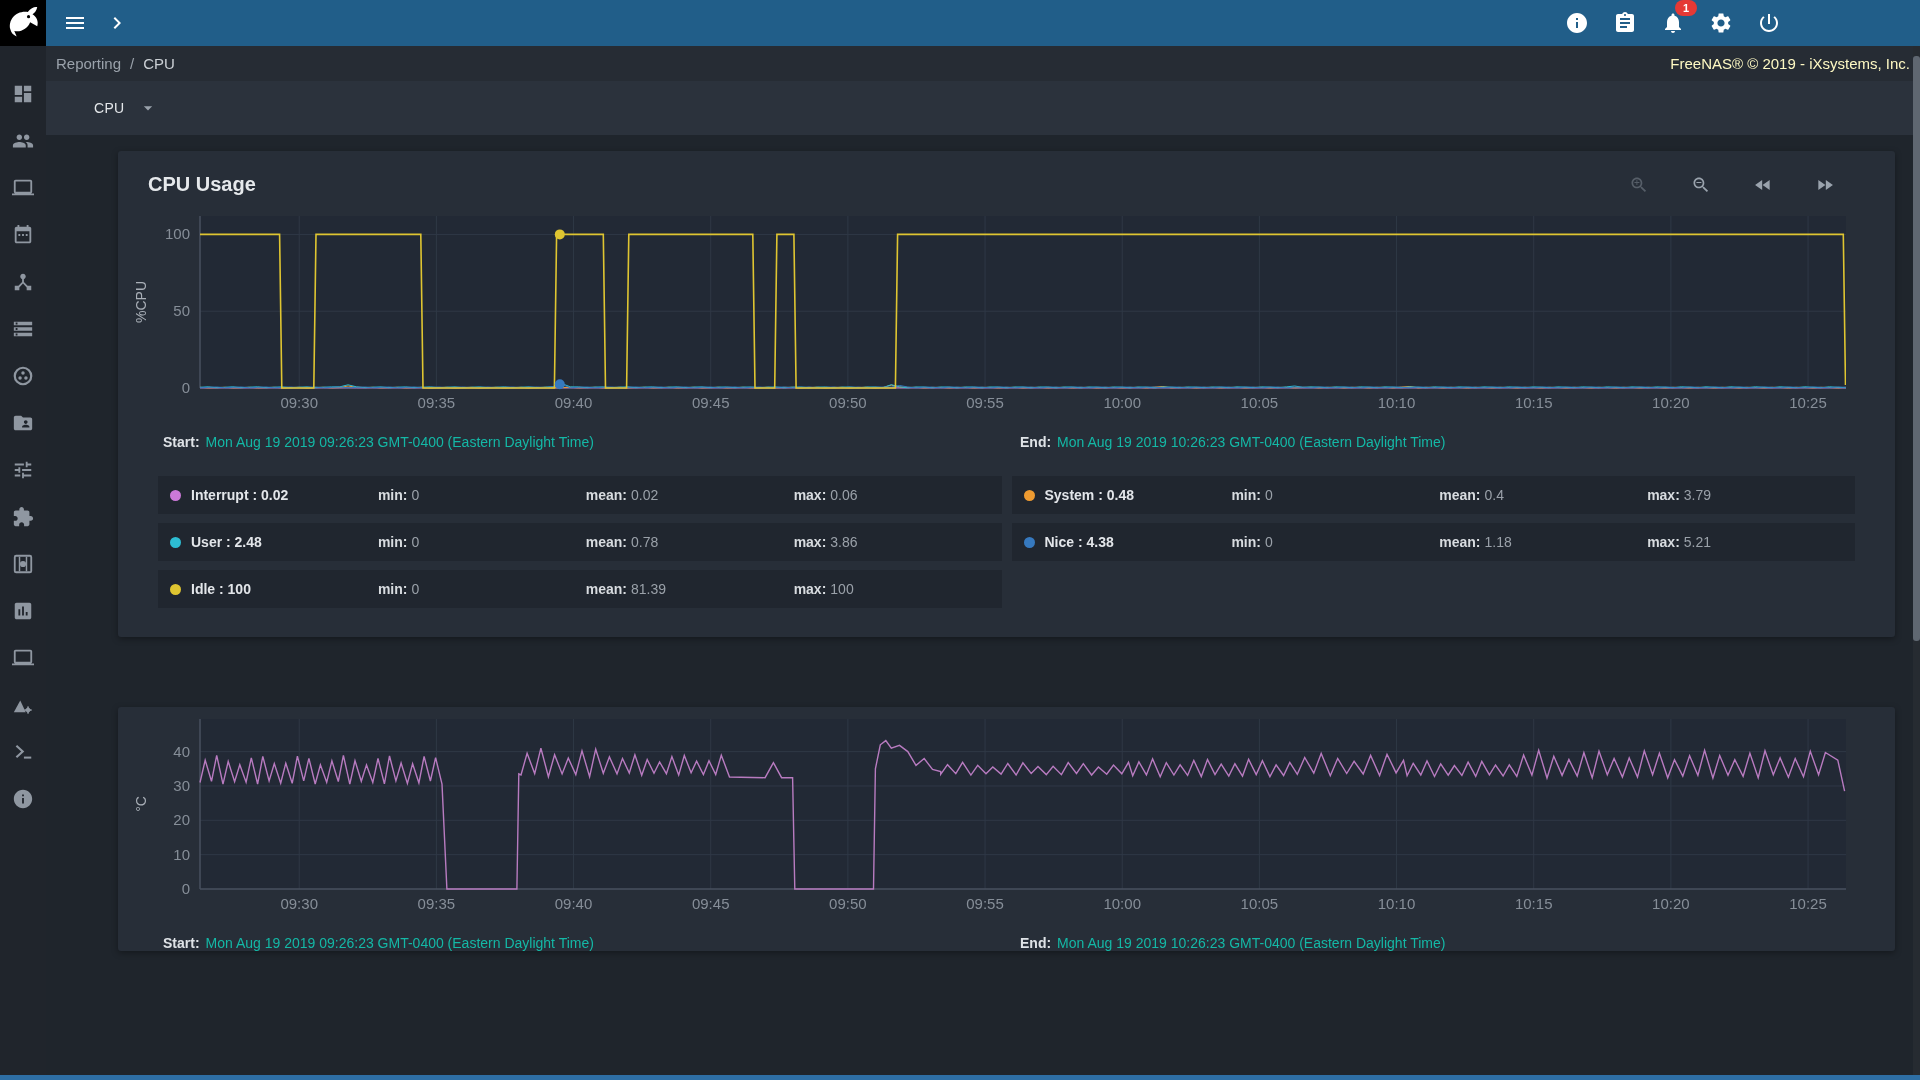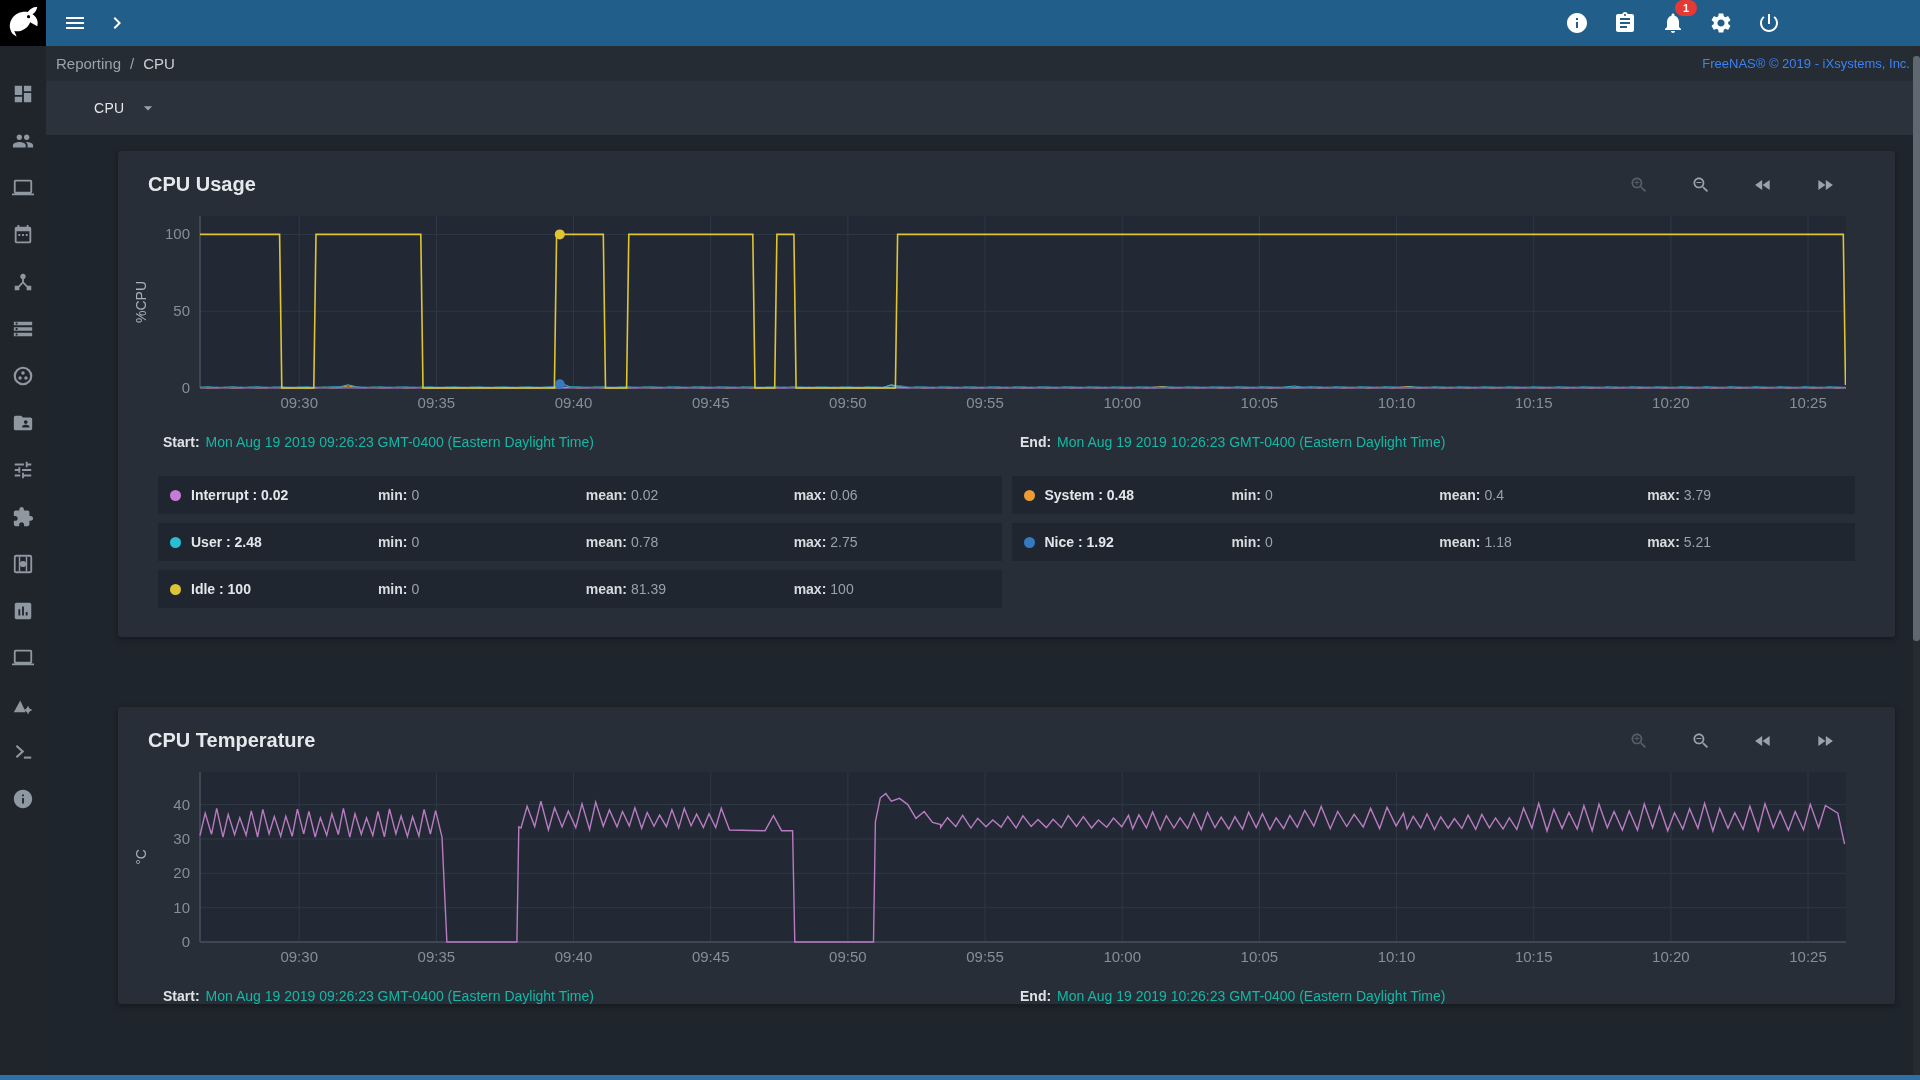--- a/index.html
+++ b/index.html
@@ -25,21 +25,21 @@
   .s-item{width:46px;height:47px;display:flex;align-items:center;justify-content:center;cursor:pointer;}
   .s-item svg{width:22px;height:22px;fill:#8f97a1;}
   .main{flex:1;display:flex;flex-direction:column;min-width:0;}
   
   .crumbbar{height:35px;background:#262c34;display:flex;align-items:center;
             padding:0 10px 0 10px;font-size:15px;flex:none;}
   .crumb-link{color:#9aa2ab;cursor:pointer;}
   .crumb-sep{color:#9aa2ab;margin:0 9px;}
   .crumb-cur{color:#ccd1d6;}
   .crumb-spacer{flex:1;}
-  .copyright{color:#3b82f6;font-size:13px;}
+  .copyright{color:#fef9c3;font-size:15px;}
   
   .toolbar{height:54px;background:#2b323c;display:flex;align-items:center;flex:none;}
   .report-select{display:flex;align-items:center;gap:14px;margin-left:48px;cursor:pointer;}
   .report-select .lbl{color:#e4e7ea;font-size:14px;letter-spacing:.3px;}
   .report-select svg{width:20px;height:20px;fill:#9aa2ab;}
   
   .content{flex:1;background:#1f252c;overflow:hidden;position:relative;}
   .card{background:#272e38;border-radius:3px;box-shadow:0 2px 6px rgba(0,0,0,.35);
         margin:16px 25px 0 72px;}
   .card2{margin-top:70px;}
@@ -324,66 +324,48 @@
               <div class="lrow">
                 <div><span class="dot" style="background: rgb(203, 121, 216);"></span><span class="lname">Interrupt : 0.02</span></div>
                 <div><span class="lk">min:</span><span class="lv">0</span></div>
                 <div><span class="lk">mean:</span><span class="lv">0.02</span></div>
                 <div><span class="lk">max:</span><span class="lv">0.06</span></div>
               </div>
               <div class="lrow">
                 <div><span class="dot" style="background: rgb(45, 189, 211);"></span><span class="lname">User : 2.48</span></div>
                 <div><span class="lk">min:</span><span class="lv">0</span></div>
                 <div><span class="lk">mean:</span><span class="lv">0.78</span></div>
-                <div><span class="lk">max:</span><span class="lv">2.75</span></div>
+                <div><span class="lk">max:</span><span class="lv">3.86</span></div>
               </div>
               <div class="lrow">
                 <div><span class="dot" style="background: rgb(223, 197, 49);"></span><span class="lname">Idle : 100</span></div>
                 <div><span class="lk">min:</span><span class="lv">0</span></div>
                 <div><span class="lk">mean:</span><span class="lv">81.39</span></div>
                 <div><span class="lk">max:</span><span class="lv">100</span></div>
               </div>
             </div>
             <div class="lcol">
               <div class="lrow">
                 <div><span class="dot" style="background: rgb(238, 155, 49);"></span><span class="lname">System : 0.48</span></div>
                 <div><span class="lk">min:</span><span class="lv">0</span></div>
                 <div><span class="lk">mean:</span><span class="lv">0.4</span></div>
                 <div><span class="lk">max:</span><span class="lv">3.79</span></div>
               </div>
               <div class="lrow">
-                <div><span class="dot" style="background: rgb(54, 121, 191);"></span><span class="lname">Nice : 1.92</span></div>
+                <div><span class="dot" style="background: rgb(54, 121, 191);"></span><span class="lname">Nice : 4.38</span></div>
                 <div><span class="lk">min:</span><span class="lv">0</span></div>
                 <div><span class="lk">mean:</span><span class="lv">1.18</span></div>
                 <div><span class="lk">max:</span><span class="lv">5.21</span></div>
               </div>
               <div class="lrow empty"></div>
             </div>
           </div>
         </div>
 
         <div class="card card2">
-          <div class="card-head">
-            <span class="card-title">CPU Temperature</span>
-            <span class="head-spacer"></span>
-            <div class="ctrls">
-              <svg class="disabled" viewBox="0 0 24 24">
-                  <path d="M15.5 14h-.79l-.28-.27C15.41 12.59 16 11.11 16 9.5 16 5.91 13.09 3 9.5 3S3 5.91 3 9.5 5.91 16 9.5 16c1.61 0 3.09-.59 4.23-1.57l.27.28v.79l5 4.99L20.49 19l-4.99-5zm-6 0C7.01 14 5 11.99 5 9.5S7.01 5 9.5 5 14 7.01 14 9.5 11.99 14 9.5 14zm2.5-5.5H10V6H9v2.5H6.5v1H9V12h1V9.5h2.5v-1z"></path>
-                </svg>
-              <svg viewBox="0 0 24 24">
-                  <path d="M15.5 14h-.79l-.28-.27C15.41 12.59 16 11.11 16 9.5 16 5.91 13.09 3 9.5 3S3 5.91 3 9.5 5.91 16 9.5 16c1.61 0 3.09-.59 4.23-1.57l.27.28v.79l5 4.99L20.49 19l-4.99-5zm-6 0C7.01 14 5 11.99 5 9.5S7.01 5 9.5 5 14 7.01 14 9.5 11.99 14 9.5 14zm-3-5.5h6v1h-6v-1z"></path>
-                </svg>
-              <svg viewBox="0 0 24 24">
-                  <path d="M11 18V6l-8.5 6 8.5 6zm.5-6l8.5 6V6l-8.5 6z"></path>
-                </svg>
-              <svg viewBox="0 0 24 24">
-                  <path d="M4 18l8.5-6L4 6v12zm9-12v12l8.5-6L13 6z"></path>
-                </svg>
-            </div>
-          </div>
 
           <div class="chart-row">
             <div class="ylab" style="height:170px">
                 <span>°C</span>
               </div>
             <div class="chart">
               <svg id="chart-1" viewBox="-50 0 1696 198" width="1696" height="198">
                   <rect x="0" y="0" width="1646" height="170" fill="#222935"></rect>
                   <line x1="99.21813666666667" y1="0" x2="99.21813666666667" y2="170" stroke="#2f3846" stroke-width="1"></line>
                   <text x="99.21813666666667" y="190" fill="#868e98" font-size="15" text-anchor="middle">09:30</text>

